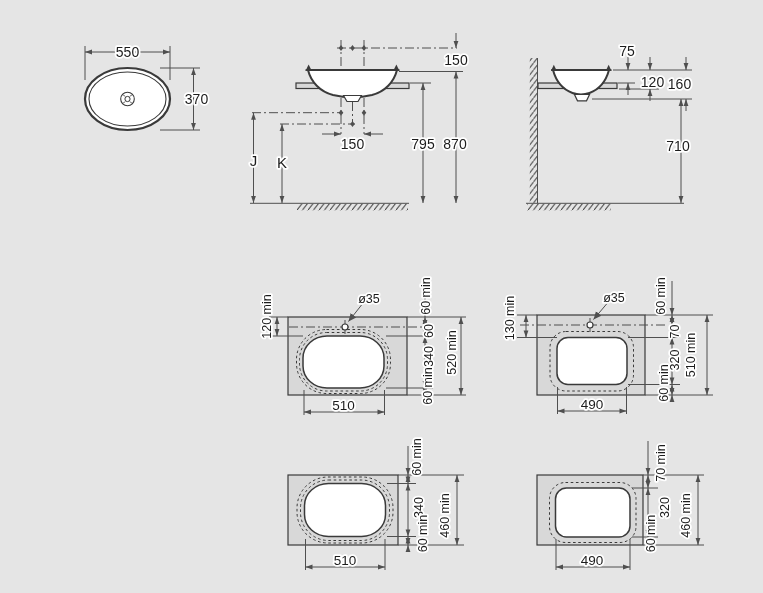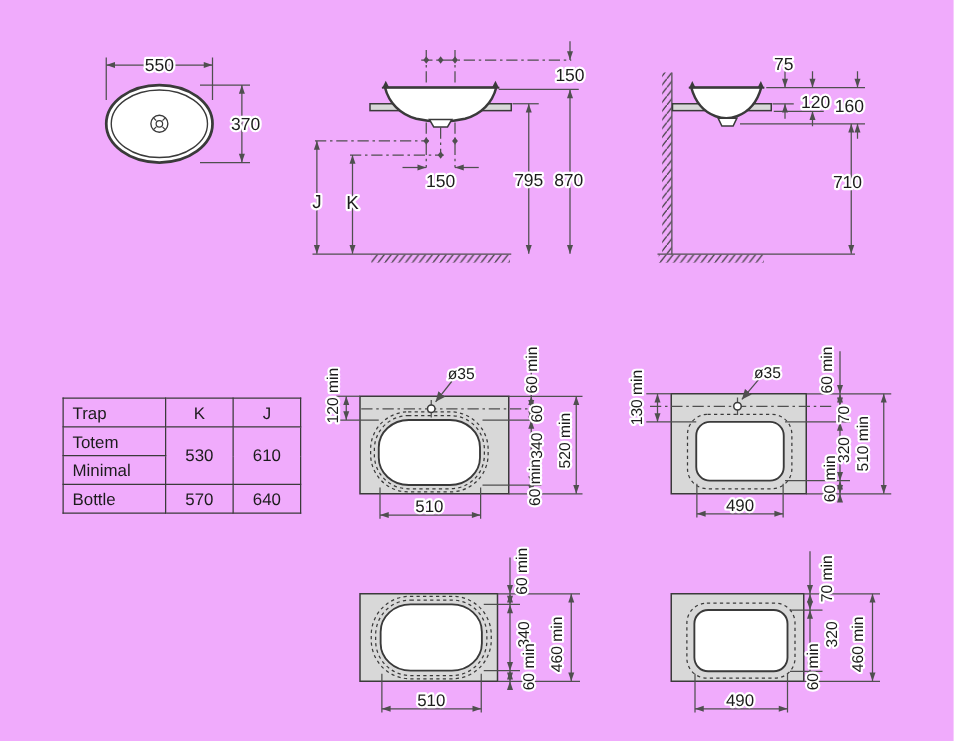--- a/index.html
+++ b/index.html
@@ -1,16 +1,16 @@
 <!DOCTYPE html>
 <html><head>
 <meta charset="utf-8">
 <style>
   html,body{margin:0;padding:0;background:#fff;}
-  #page{position:relative;width:763px;height:593px;background:#f0abfc;
+  #page{position:relative;width:763px;height:593px;background:#e5e5e5;
         font-family:"Liberation Sans",sans-serif;overflow:hidden;}
   svg text{fill:#1c1c1c;text-anchor:middle;
            paint-order:stroke;stroke:#ffffff;stroke-width:3.5px;stroke-linejoin:round;}
   .t14{font-size:14px;} .t15{font-size:15px;} .t13{font-size:13.5px;} .t12{font-size:12.5px;}
   .obj{stroke:#3a3a3a;fill:none;}
   .dim{stroke:#4f4f4f;stroke-width:1;fill:none;}
   .axis{stroke:#4f4f4f;stroke-width:1;fill:none;stroke-dasharray:9 3 2 3;}
   .dash{stroke:#3a3a3a;stroke-width:1;fill:none;stroke-dasharray:2.6 2.6;}
   .ctf{fill:#d8d8d8;stroke:#3a3a3a;stroke-width:1.2;}
   .wht{fill:#ffffff;}
@@ -361,37 +361,13 @@
       <line class="dim" x1="630" y1="539" x2="630" y2="570"></line>
       <line class="dim" x1="556" y1="567" x2="630" y2="567"></line>
       <use href="#aL" x="556" y="567"></use>
           <use href="#aR" x="630" y="567"></use>
       <text class="t13" x="592" y="560" dy="0.34em">490</text>
     </g>
   </g>
 </svg>
 
   
-  <div id="trap-table">
-    <table>
-      <tbody>
-          <tr>
-        <td class="l w70">Trap</td>
-        <td class="c w45">K</td>
-        <td class="c w45">J</td>
-      </tr>
-      <tr>
-        <td class="l">Totem</td>
-        <td class="c" rowspan="2">530</td>
-        <td class="c" rowspan="2">610</td>
-      </tr>
-      <tr>
-        <td class="l">Minimal</td>
-      </tr>
-      <tr>
-        <td class="l">Bottle</td>
-        <td class="c">570</td>
-        <td class="c">640</td>
-      </tr>
-    </tbody>
-      </table>
-  </div>
 </div>
 
 </body></html>

